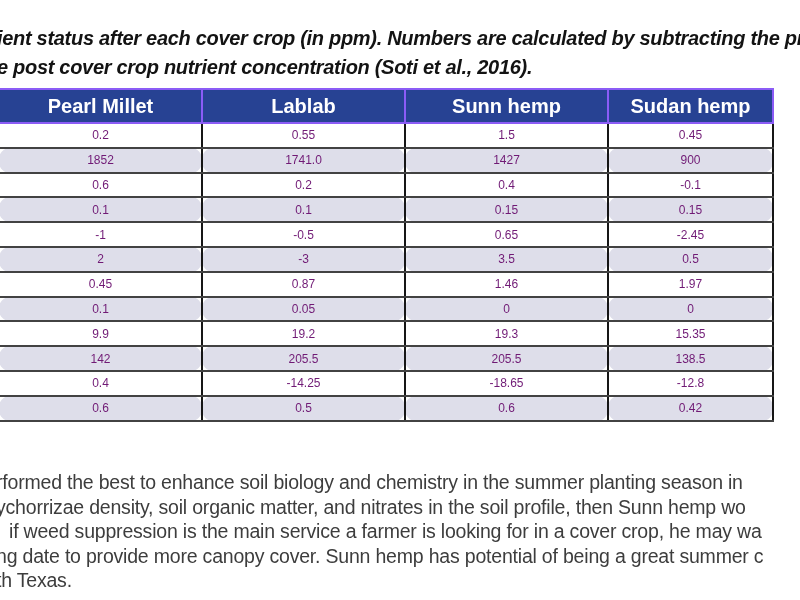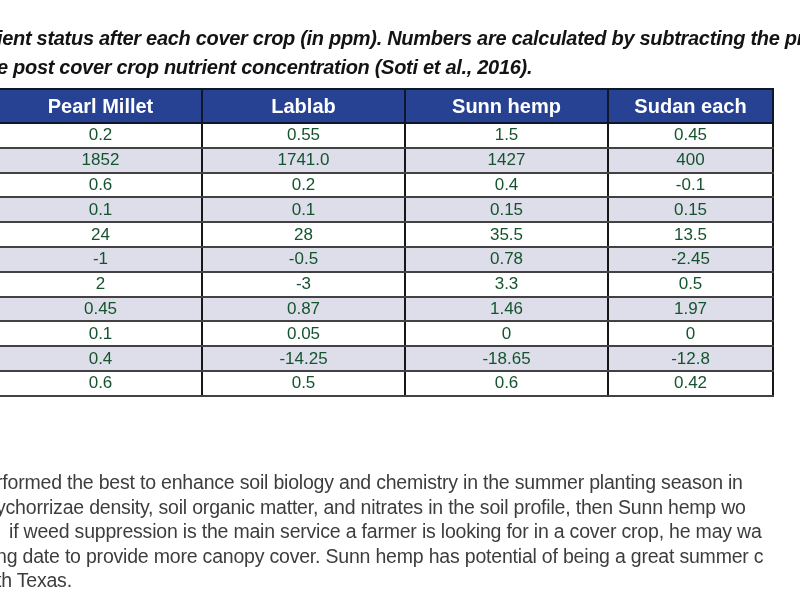--- a/index.html
+++ b/index.html
@@ -33,33 +33,34 @@
     border: 2px solid #161616;
   }
   .data-table th {
     background: var(--header-bg, #274293);
     color: #ffffff;
     font-size: 20px;
     font-weight: bold;
     height: 32px;
     padding: 0;
     text-align: center;
-    border: 2px solid #0f172a;
+    border: 2px solid #8b5cf6;
   }
   .data-table td {
-    font-size: 17px;
-    color: #14532d;
+    font-size: 12px;
+    color: #701a75;
     text-align: center;
     height: 22.8px;
     padding: 0;
     background: #ffffff;
     border-left: 2px solid #161616;
     border-right: 2px solid #161616;
     border-top: 2px solid #424242;
     border-bottom: 2px solid #424242;
+    border-radius: 11px;
   }
   .data-table tbody tr:nth-child(even) td { background: var(--stripe-bg, #DEDEEA); }
   .body-text {
     position: absolute;
     top: 470px;
     left: -4px;
     font-size: 19.5px;
     line-height: 24.6px;
     letter-spacing: -0.2px;
     color: #3d3d3d;
@@ -82,77 +83,83 @@
       <col style="width:203px">
       <col style="width:203px">
       <col style="width:203px">
       <col style="width:165px">
     </colgroup>
     <thead>
       <tr>
         <th>Pearl Millet</th>
         <th>Lablab</th>
         <th>Sunn hemp</th>
-        <th>Sudan each</th>
+        <th>Sudan hemp</th>
       </tr>
     </thead>
     <tbody>
       <tr>
         <td>0.2</td>
         <td>0.55</td>
         <td>1.5</td>
         <td>0.45</td>
       </tr>
       <tr>
         <td>1852</td>
         <td>1741.0</td>
         <td>1427</td>
-        <td>400</td>
+        <td>900</td>
       </tr>
       <tr>
         <td>0.6</td>
         <td>0.2</td>
         <td>0.4</td>
         <td>-0.1</td>
       </tr>
       <tr>
         <td>0.1</td>
         <td>0.1</td>
         <td>0.15</td>
         <td>0.15</td>
       </tr>
       <tr>
-        <td>24</td>
-        <td>28</td>
-        <td>35.5</td>
-        <td>13.5</td>
-      </tr>
-      <tr>
         <td>-1</td>
         <td>-0.5</td>
-        <td>0.78</td>
+        <td>0.65</td>
         <td>-2.45</td>
       </tr>
       <tr>
         <td>2</td>
         <td>-3</td>
-        <td>3.3</td>
+        <td>3.5</td>
         <td>0.5</td>
       </tr>
       <tr>
         <td>0.45</td>
         <td>0.87</td>
         <td>1.46</td>
         <td>1.97</td>
       </tr>
       <tr>
         <td>0.1</td>
         <td>0.05</td>
         <td>0</td>
         <td>0</td>
+      </tr>
+      <tr>
+        <td>9.9</td>
+        <td>19.2</td>
+        <td>19.3</td>
+        <td>15.35</td>
+      </tr>
+      <tr>
+        <td>142</td>
+        <td>205.5</td>
+        <td>205.5</td>
+        <td>138.5</td>
       </tr>
       <tr>
         <td>0.4</td>
         <td>-14.25</td>
         <td>-18.65</td>
         <td>-12.8</td>
       </tr>
       <tr>
         <td>0.6</td>
         <td>0.5</td>

